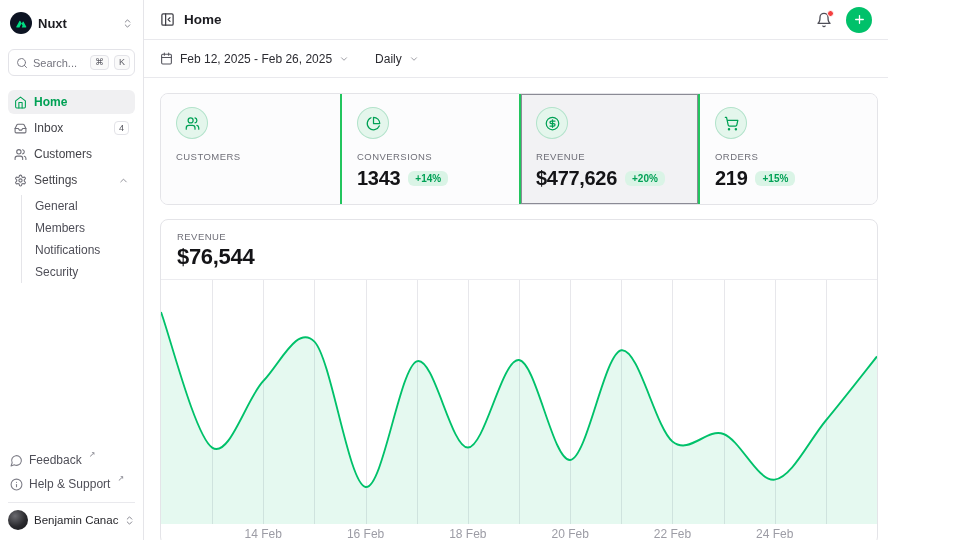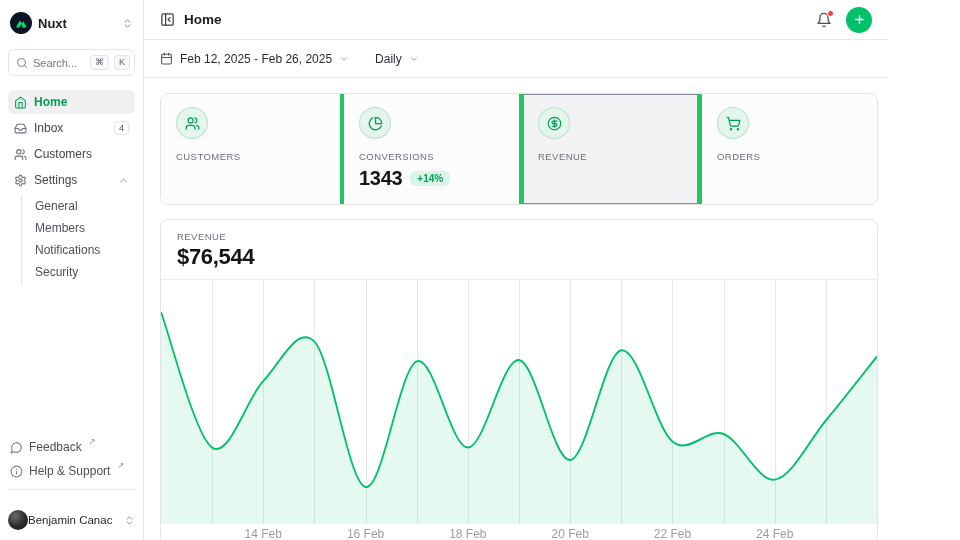--- a/index.html
+++ b/index.html
@@ -31,22 +31,22 @@
     padding:1px 4px; background:#fff; }
   .subnav { margin:1px 0 1px 13px; border-left:1px solid #e5e5e9; padding-left:13px;
     display:flex; flex-direction:column; }
   .subnav .sub-item { font-size:12px; color:#4f4f58; height:22px; display:flex;
     align-items:center; border-radius:5px; cursor:pointer; }
   .side-spacer { flex:1; }
   .side-foot { display:flex; flex-direction:column; gap:4px; padding-bottom:8px; }
   .foot-item { display:flex; align-items:center; gap:6px; font-size:12px; color:#4f4f58;
     height:20px; padding:0 2px; cursor:pointer; }
   .ext { font-size:8px; color:#8a8a93; align-self:flex-start; margin-left:1px; }
-  .user-row { border-top:1px solid #e9e9ed; padding-top:20px; display:flex; align-items:center;
-    }
+  .user-row { border-top:1px solid #e9e9ed; padding-top:7px; display:flex; align-items:center;
+    gap:6px; }
   .avatar { width:20px; height:20px; border-radius:50%;
     background:radial-gradient(circle at 35% 30%, #6b6b70 0%, #2a2a2e 55%, #141417 100%);
     flex-shrink:0; }
   .user-name { flex:1; font-size:11.5px; font-weight:500; color:#26262b; white-space:nowrap; }
 
   
   .main { flex:1; display:flex; flex-direction:column; min-width:0; }
   .topbar { height:40px; border-bottom:1px solid #e9e9ed; display:flex; align-items:center;
     padding:0 16px; gap:9px; }
   .page-title { font-size:13.5px; font-weight:700; color:#1c1c21; }
@@ -62,21 +62,21 @@
     color:#2b2b31; cursor:pointer; }
   .tool-btn .tic { color:#55555e; display:flex; }
   .chev { color:#8a8a93; display:flex; }
 
   .content { flex:1; padding:15px 10px 0 16px; overflow:hidden; }
 
   
   .stats { display:grid; grid-template-columns:1fr 1fr 1fr 1fr; border:1px solid #e4e4e8;
     border-radius:8px; overflow:hidden; background:#fcfcfd; }
   .stat-card { padding:13px 15px 14px 15px; background:#fcfcfd; cursor:pointer; }
-  .stat-card + .stat-card { border-left:4px solid #22c55e; }
+  .stat-card + .stat-card { border-left:2px solid #22c55e; }
   .stat-card.selected { background:#f2f2f4; box-shadow:inset 0 0 0 1px #8b8b95; }
   .stat-icon { width:32px; height:32px; border-radius:50%; background:#e4f6ec;
     box-shadow:inset 0 0 0 1px rgba(0,161,85,.22); display:flex; align-items:center;
     justify-content:center; color:#00a155; }
   .stat-label { margin-top:12px; font-size:9.5px; letter-spacing:.45px; color:#6f6f78;
     font-weight:500; }
   .stat-value-row { margin-top:5px; display:flex; align-items:center; gap:8px; }
   .stat-value { font-size:20px; font-weight:700; color:#141417; letter-spacing:-.3px; }
   .delta-badge { font-size:10px; font-weight:600; color:#00a155; background:#daf4e6;
     border-radius:6px; padding:2px 7px; }
@@ -309,31 +309,39 @@
 
         <div class="stat-card selected">
           <div class="stat-icon">
             <svg class="ic" width="15" height="15" viewBox="0 0 24 24" fill="none" stroke="currentColor" stroke-width="2" stroke-linecap="round" stroke-linejoin="round">
                 <circle cx="12" cy="12" r="10"></circle>
                 <path d="M16 8h-6a2 2 0 1 0 0 4h4a2 2 0 1 1 0 4H8"></path>
                 <path d="M12 18V6"></path>
               </svg>
           </div>
           <div class="stat-label">REVENUE</div>
+          <div class="stat-value-row">
+            <span class="stat-value">$477,626</span>
+            <span class="delta-badge">+20%</span>
+          </div>
         </div>
 
         <div class="stat-card">
           <div class="stat-icon">
             <svg class="ic" width="15" height="15" viewBox="0 0 24 24" fill="none" stroke="currentColor" stroke-width="2" stroke-linecap="round" stroke-linejoin="round">
                 <circle cx="8" cy="21" r="1"></circle>
                 <circle cx="19" cy="21" r="1"></circle>
                 <path d="M2.05 2.05h2l2.66 12.42a2 2 0 0 0 2 1.58h9.78a2 2 0 0 0 1.95-1.57l1.65-7.43H5.12"></path>
               </svg>
           </div>
           <div class="stat-label">ORDERS</div>
+          <div class="stat-value-row">
+            <span class="stat-value">219</span>
+            <span class="delta-badge">+15%</span>
+          </div>
         </div>
       </div>
 
       <div class="chart-card">
         <div class="chart-head">
           <div class="chart-label">REVENUE</div>
           <div class="chart-value">$76,544</div>
         </div>
         <div class="plot-wrap" id="plot">
             <div class="gridline" style="left: 92.8571%;"></div>

